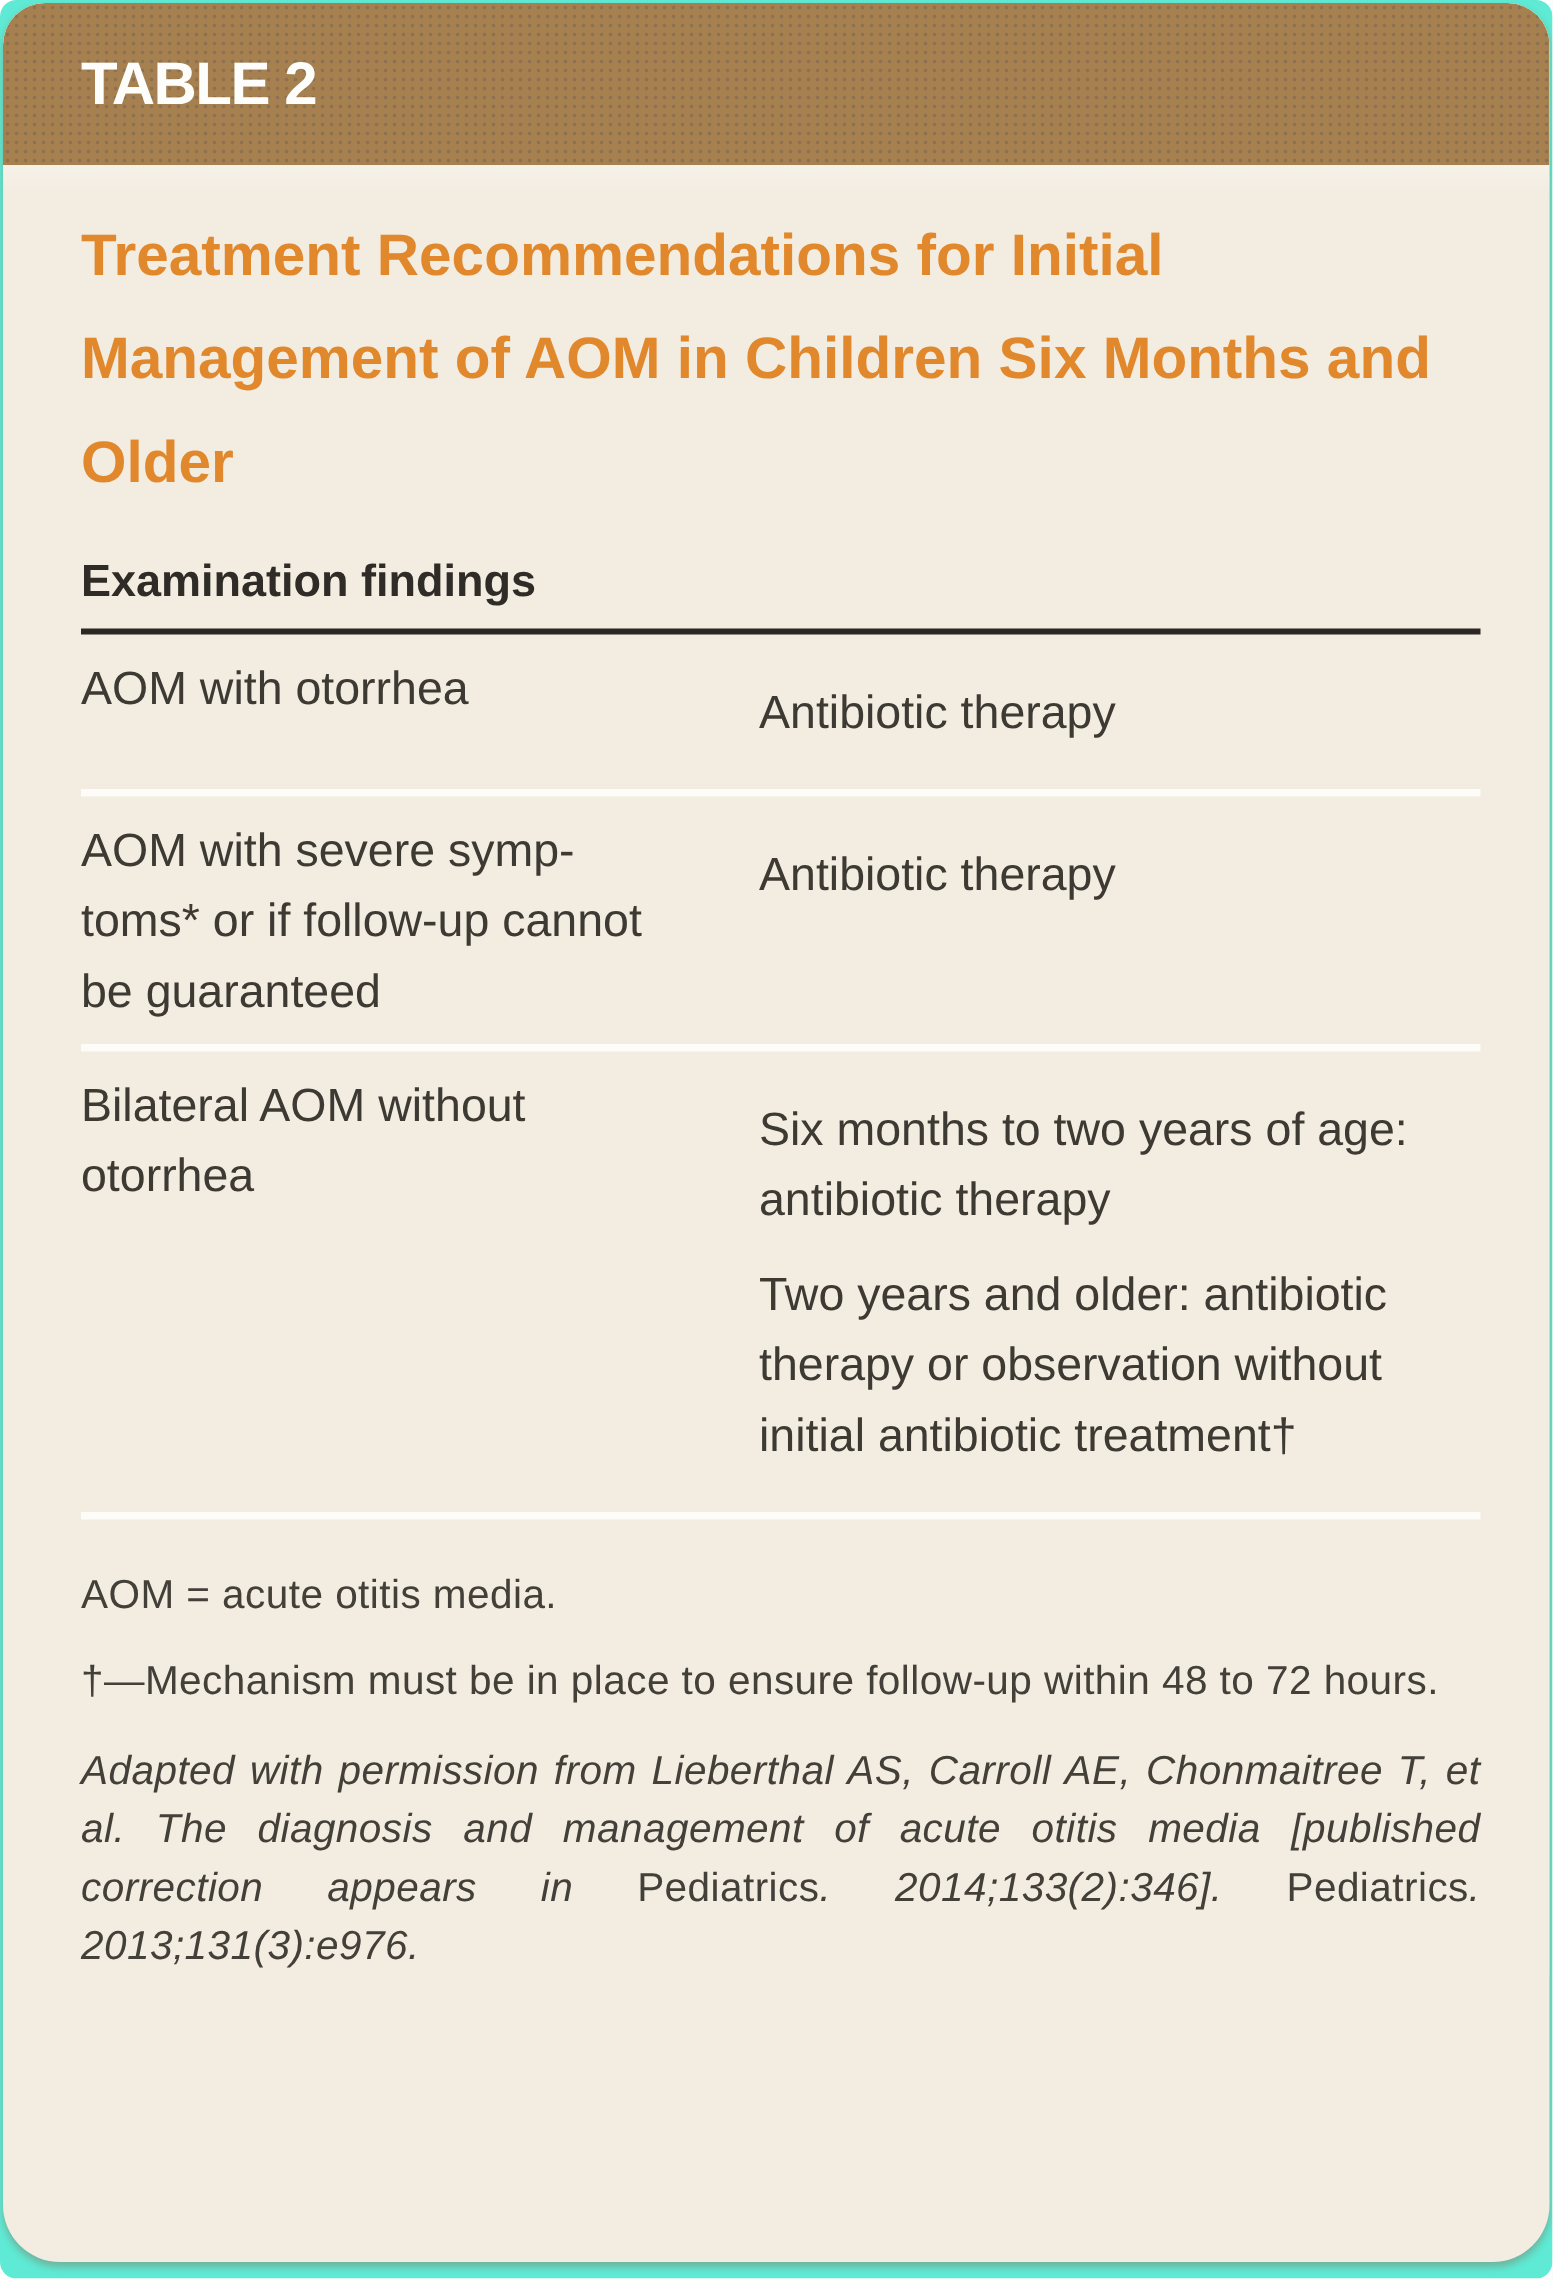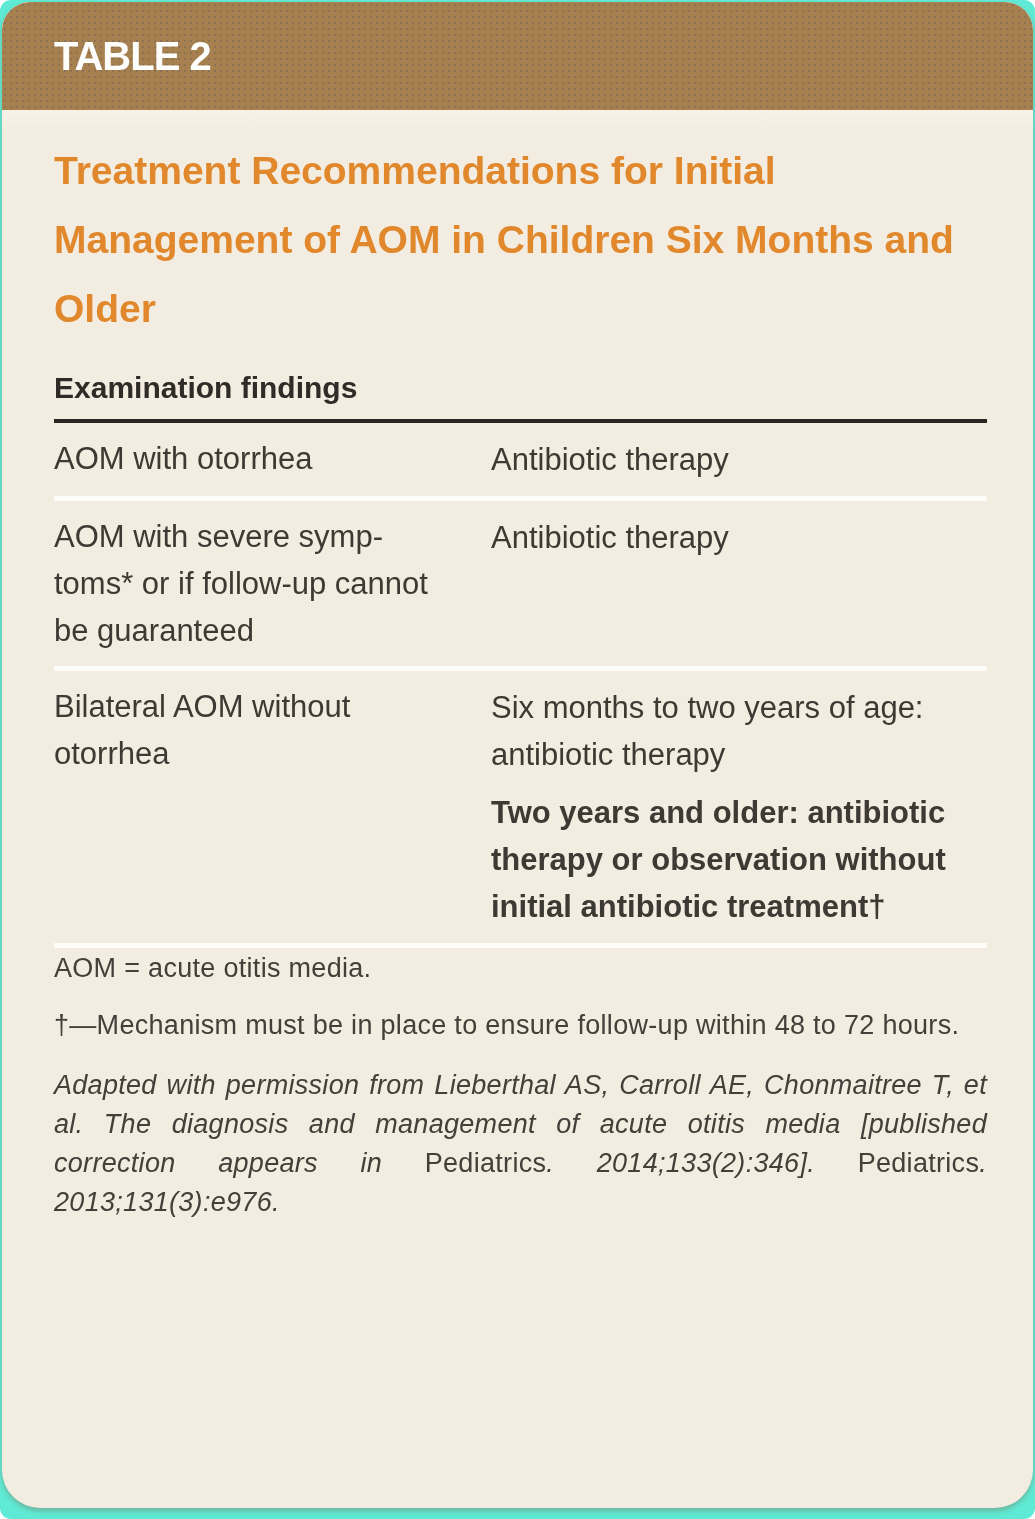--- a/index.html
+++ b/index.html
@@ -74,24 +74,24 @@
   .drow {
     border-bottom: 5px solid #fdfcf8;
     padding: 12px 0 12px 0;
   }
   .cell {
     font-size: 31px;
     line-height: 47px;
     color: #3d3a33;
   }
   .finding { padding-right: 46px; }
-  .cell p { margin: 1px; }
-  .cell p + p { margin-top: 11px; font-weight: bold; }
+  .cell p { margin: 16px; }
+  .cell p + p { margin-top: 11px; }
   .footnotes {
-    padding-top: 2px;
+    padding-top: 32px;
     color: #43403a;
   }
   .footnotes p {
     margin: 0;
     font-size: 27px;
     line-height: 37px;
     letter-spacing: 0.3px;
   }
   .fn-abbrev { margin-bottom: 20px !important; }
   .just { text-align: justify; }

